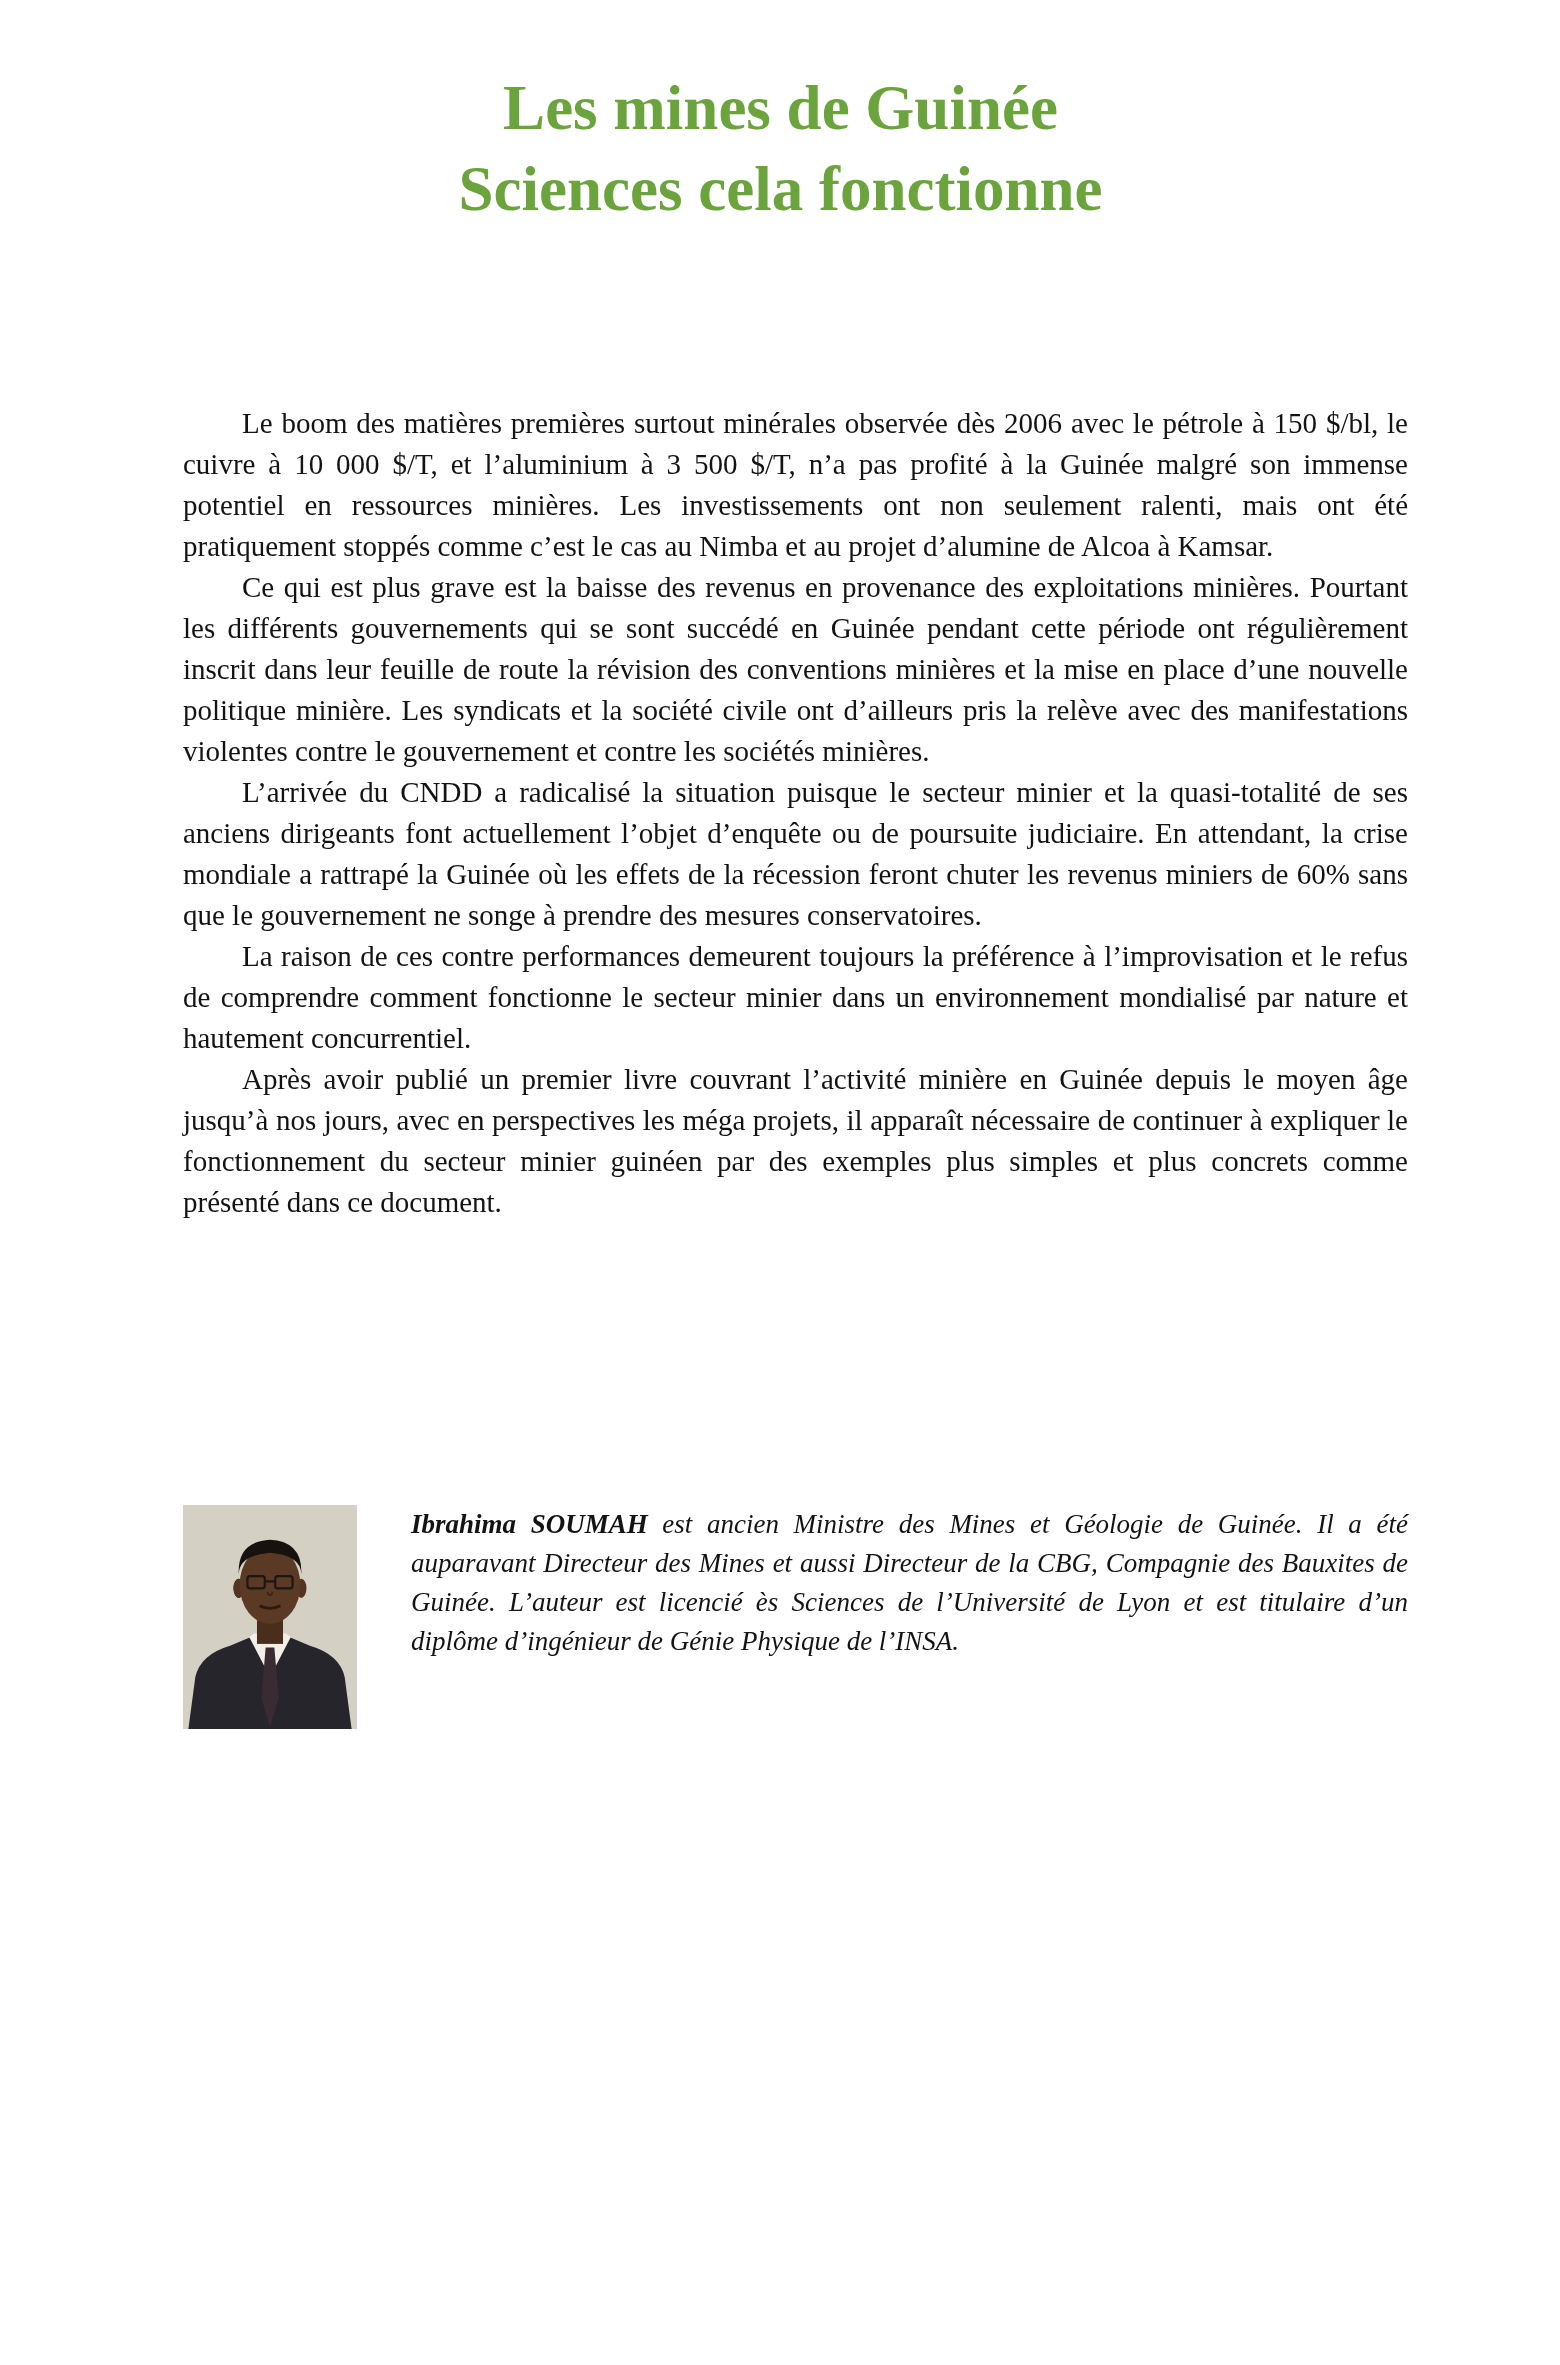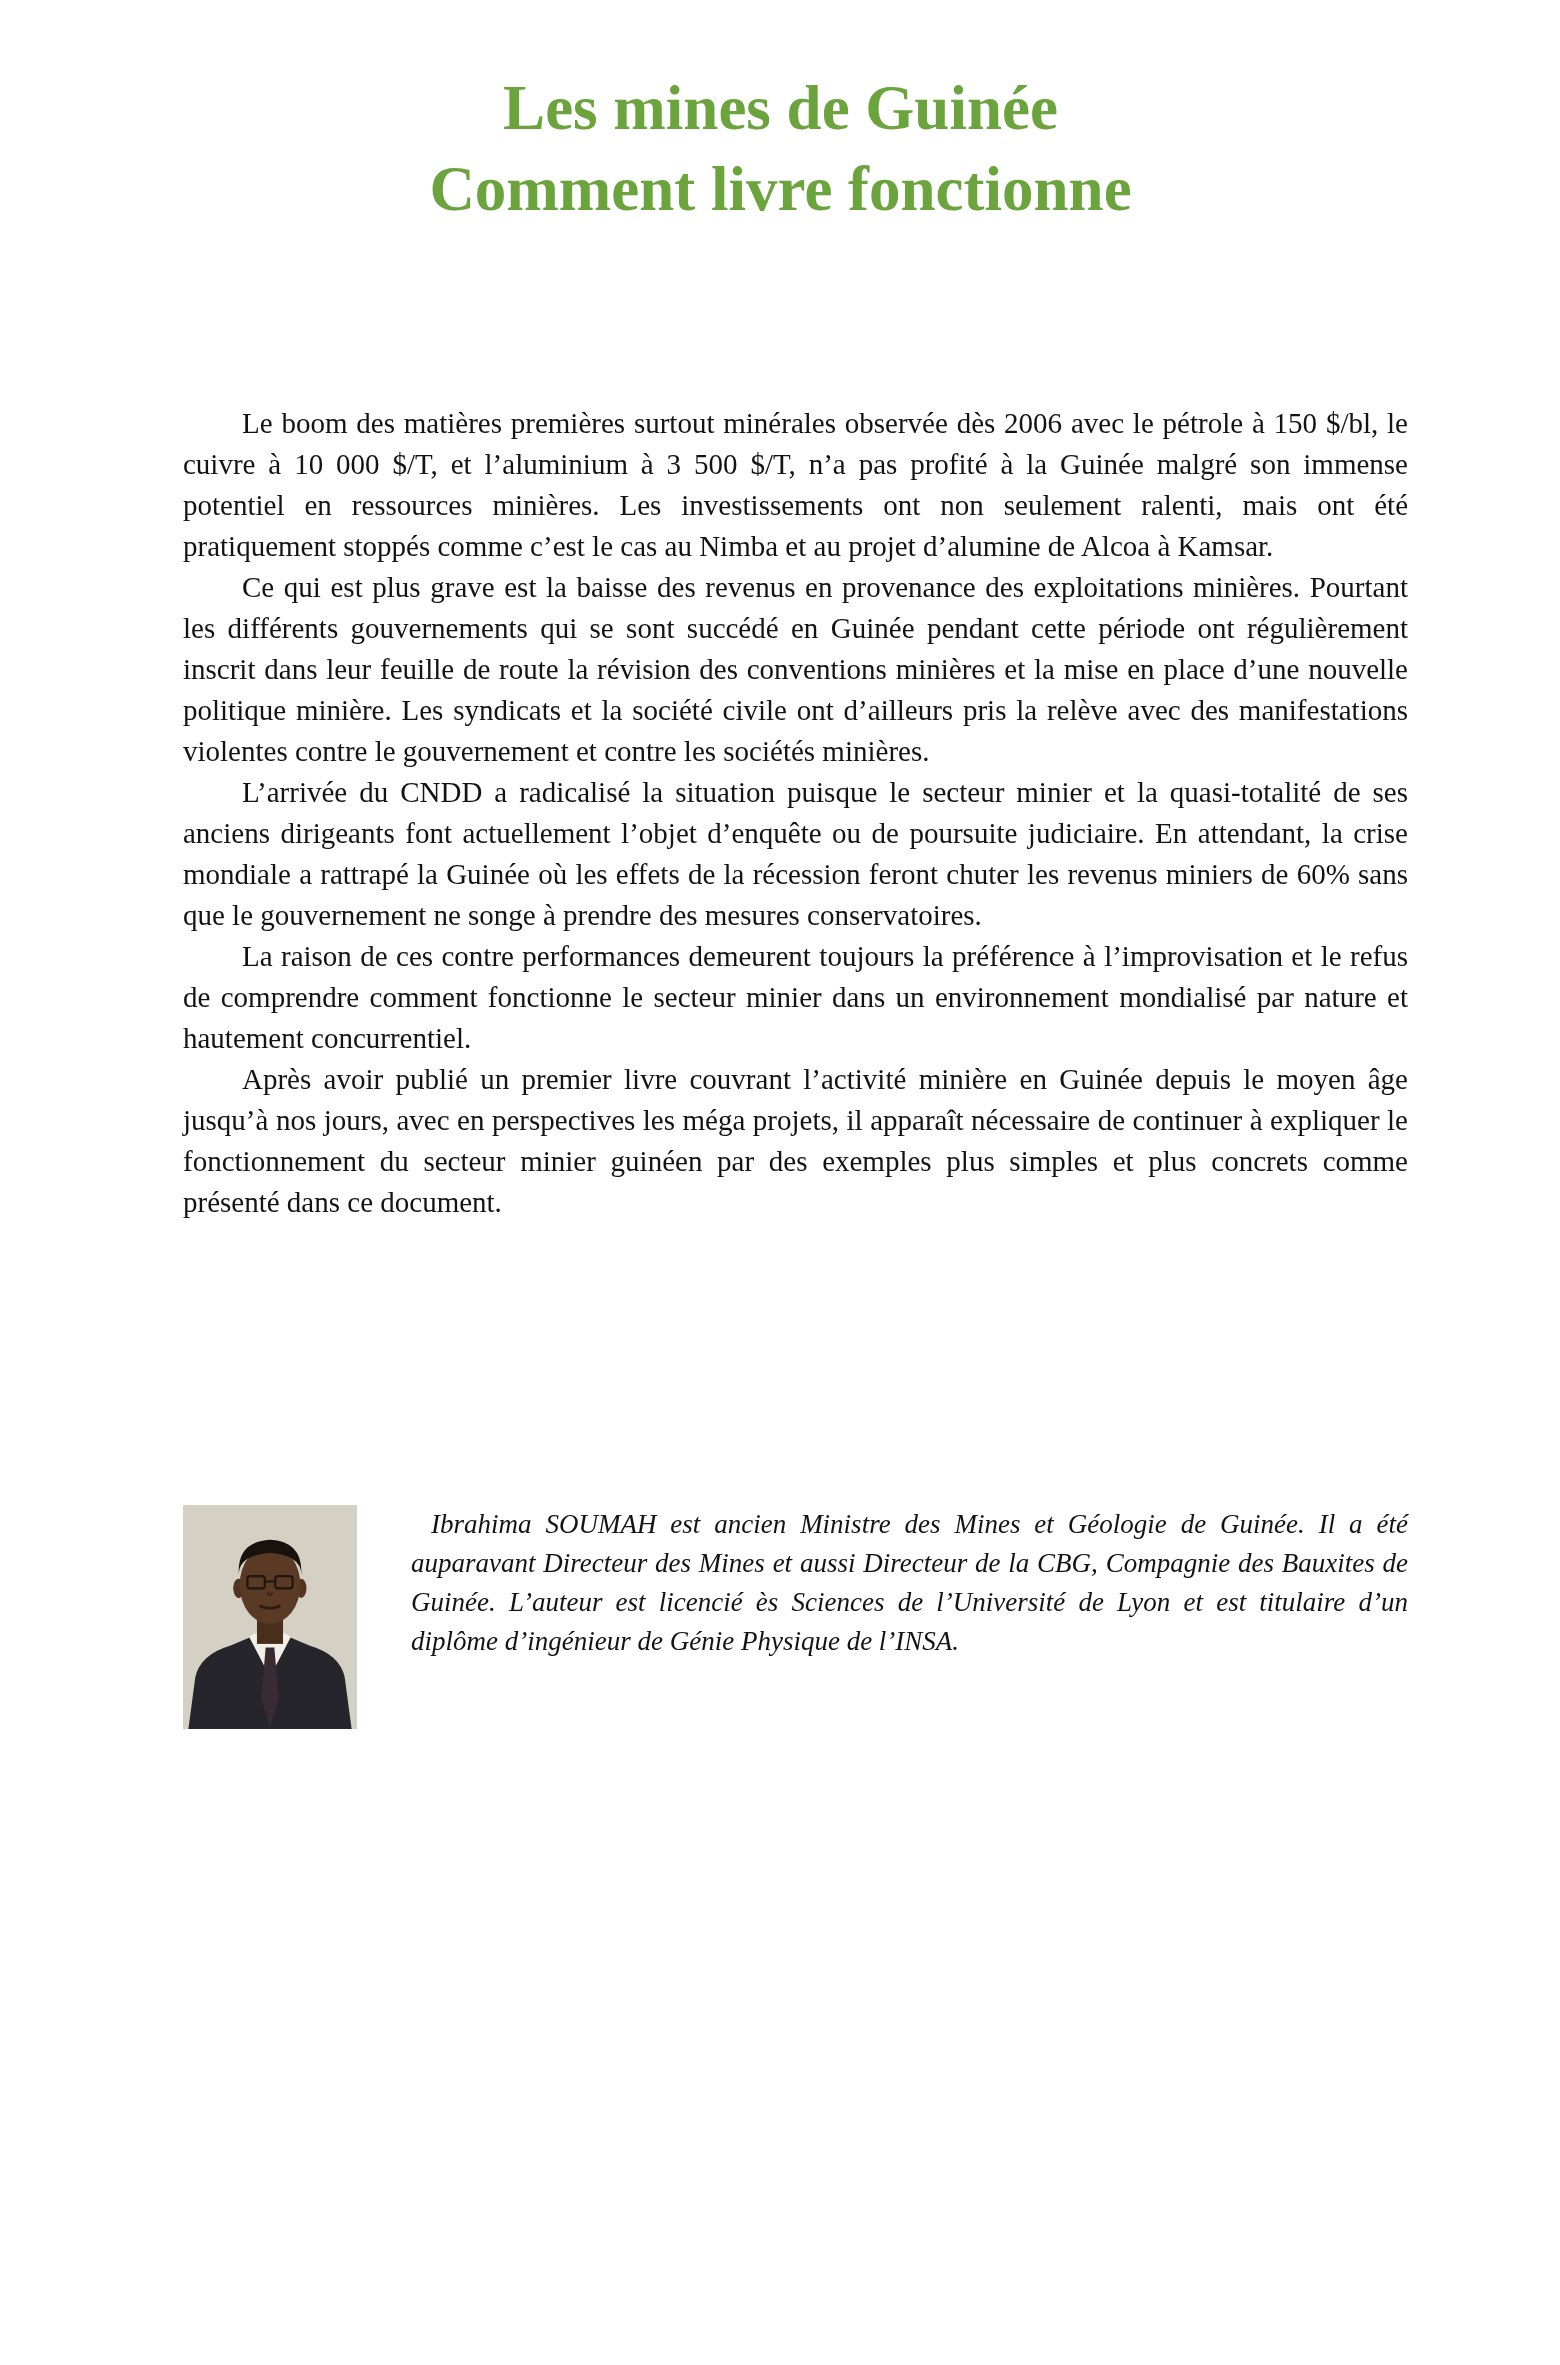--- a/index.html
+++ b/index.html
@@ -45,21 +45,21 @@
     overflow: hidden;
   }
   .photo svg { display: block; width: 100%; height: 100%; }
   .bio-col { flex: 1; }
   .bio-col p {
     font-style: italic;
     font-size: 27px;
     line-height: 39px;
     text-align: justify;
   }
-  .bio-name { font-weight: normal; margin-left: 20px; }
+  .bio-name { font-weight: bold; }
   .barcode {
     position: absolute;
     left: 178px;
     top: 2136px;
     width: 374px;
     background: #ffffff;
   }
   .barcode svg { display: block; width: 374px; height: 144px; }
   .isbn {
     position: absolute;
@@ -70,21 +70,21 @@
     white-space: nowrap;
   }
 </style>
 </head>
 <body>
 
 <div class="page">
 
   <header class="title" style="color: rgb(107, 163, 60);">
     <div>Les mines de Guinée</div>
-    <div>Comment livre fonctionne</div>
+    <div>Sciences cela fonctionne</div>
   </header>
 
   <main class="synopsis">
     <p>Le boom des matières premières surtout minérales observée dès 2006 avec le pétrole à 150 $/bl, le cuivre à 10 000 $/T, et l’aluminium à 3 500 $/T, n’a pas profité à la Guinée malgré son immense potentiel en ressources minières. Les investissements ont non seulement ralenti, mais ont été pratiquement stoppés comme c’est le cas au Nimba et au projet d’alumine de Alcoa à Kamsar.</p>
     <p>Ce qui est plus grave est la baisse des revenus en provenance des exploitations minières. Pourtant les différents gouvernements qui se sont succédé en Guinée pendant cette période ont régulièrement inscrit dans leur feuille de route la révision des conventions minières et la mise en place d’une nouvelle politique minière. Les syndicats et la société civile ont d’ailleurs pris la relève avec des manifestations violentes contre le gouvernement et contre les sociétés minières.</p>
     <p>L’arrivée du CNDD a radicalisé la situation puisque le secteur minier et la quasi-totalité de ses anciens dirigeants font actuellement l’objet d’enquête ou de poursuite judiciaire. En attendant, la crise mondiale a rattrapé la Guinée où les effets de la récession feront chuter les revenus miniers de 60% sans que le gouvernement ne songe à prendre des mesures conservatoires.</p>
     <p>La raison de ces contre performances demeurent toujours la préférence à l’improvisation et le refus de comprendre comment fonctionne le secteur minier dans un environnement mondialisé par nature et hautement concurrentiel.</p>
     <p>Après avoir publié un premier livre couvrant l’activité minière en Guinée depuis le moyen âge jusqu’à nos jours, avec en perspectives les méga projets, il apparaît nécessaire de continuer à expliquer le fonctionnement du secteur minier guinéen par des exemples plus simples et plus concrets comme présenté dans ce document.</p>
   </main>
 

